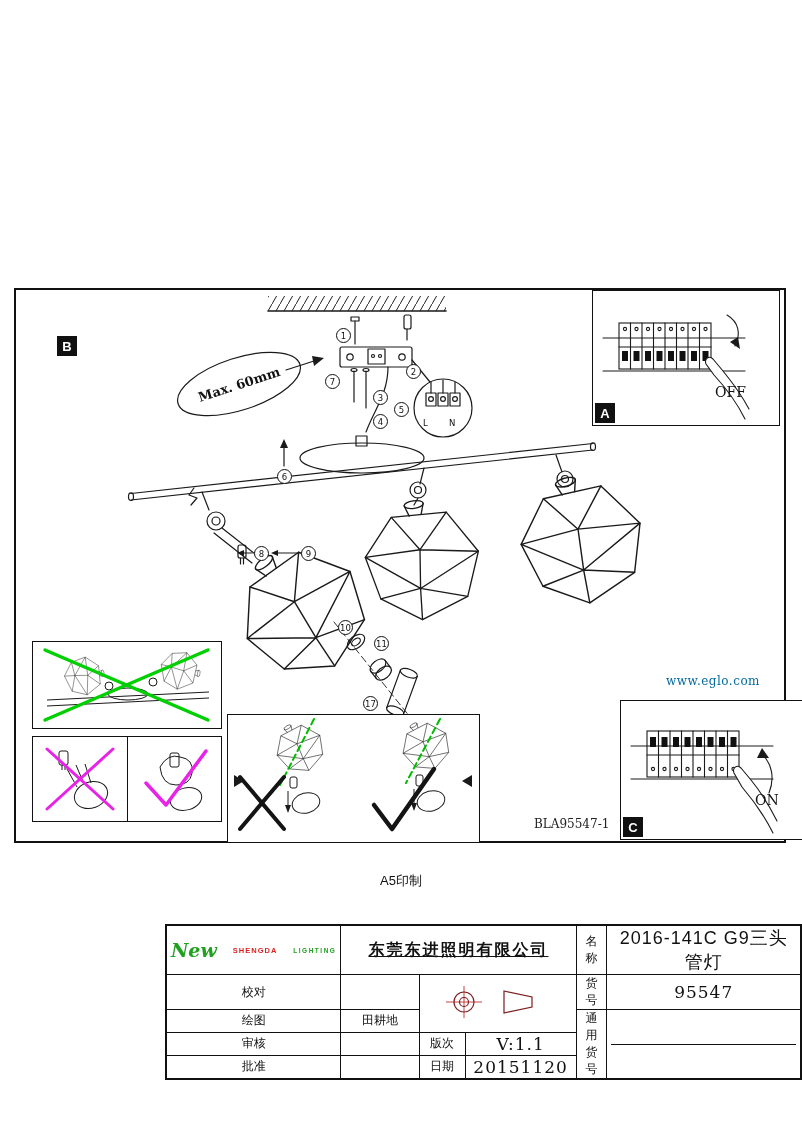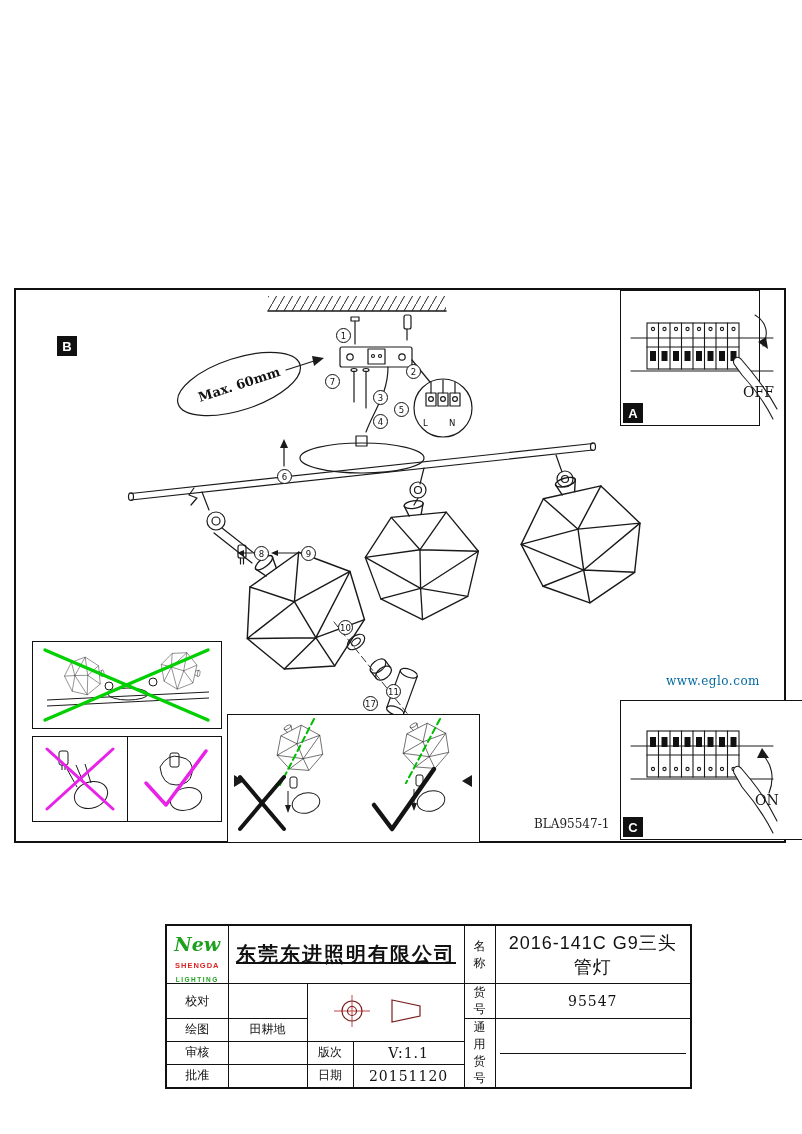--- a/index.html
+++ b/index.html
@@ -5,42 +5,42 @@
   html,body{margin:0;padding:0;background:#fff;}
   .page{position:relative;width:802px;height:1134px;background:#fff;overflow:hidden;
         font-family:"DejaVu Serif",serif;color:#111;}
   .main-box{position:absolute;left:14px;top:288px;width:772px;height:555px;border:2px solid #111;box-sizing:border-box;}
   .main-art{position:absolute;left:0;top:0;}
   .tag{position:absolute;width:20px;height:20px;background:#111;color:#fff;
        font:700 13px "Liberation Sans",sans-serif;display:flex;align-items:center;justify-content:center;z-index:5;}
   .callout{position:absolute;width:13px;height:13px;border:1.2px solid #111;border-radius:50%;background:#fff;
            font:8.5px "DejaVu Sans",sans-serif;display:flex;align-items:center;justify-content:center;z-index:4;}
   .inset{position:absolute;border:1.5px solid #111;background:#fff;box-sizing:border-box;}
-  .inset-a{left:604px;top:0;width:140px;height:136px;}
+  .inset-a{left:576px;top:0;width:188px;height:136px;}
   .inset-c{left:604px;top:410px;width:184px;height:140px;}
   .inset-wrong{left:16px;top:351px;width:190px;height:88px;}
   .inset-hand{left:16px;top:446px;width:190px;height:86px;display:flex;}
   .inset-hand .cell{flex:1;border-right:1.5px solid #111;}
   .inset-hand .cell:last-child{border-right:none;}
   .inset-pull{left:211px;top:424px;width:253px;height:129px;}
   .website{position:absolute;right:24px;top:384px;font:12px "DejaVu Serif",serif;letter-spacing:.5px;color:#0369a1;}
   .docnum{position:absolute;left:518px;top:527px;font:12px "DejaVu Serif",serif;color:#222;}
   .print-note{position:absolute;left:0;right:0;top:872px;text-align:center;
               font:13px "Liberation Sans",sans-serif;color:#111;}
   
   .tb{position:absolute;left:165px;top:924px;border-collapse:collapse;table-layout:fixed;
       font-family:"Liberation Sans",sans-serif;font-size:12px;color:#111;}
   .tb td{border:1px solid #111;padding:0 4px;text-align:center;vertical-align:middle;overflow:hidden;}
   .tb{border:2px solid #111;}
   .r1 td{height:42px;}
   .rs td{height:21px;}
-  .company{font-weight:700;font-size:20px;letter-spacing:2px;text-decoration:underline;}
+  .company{font-weight:700;font-size:16px;letter-spacing:2px;text-decoration:underline;}
   .namecell{font-size:18px;letter-spacing:1px;}
-  .mono{font-family:"DejaVu Serif",serif;font-size:14px;letter-spacing:1px;}
-  .logo{line-height:1;display:flex;flex-direction:column;align-items:center;gap:6px;margin-top:7px;}
+  .mono{font-family:"DejaVu Serif",serif;font-size:17px;letter-spacing:1px;}
+  .logo{line-height:1;display:flex;flex-direction:row;align-items:center;gap:16px;}
   .logo-new{font:italic 700 19px "DejaVu Serif",serif;color:#1fa11f;}
   .logo-l1{font:700 7.5px "Liberation Sans",sans-serif;color:#d22;letter-spacing:1px;}
   .logo-l2{font:700 6.5px "Liberation Sans",sans-serif;color:#1fa11f;letter-spacing:1.5px;}
   .common-val{padding:0;}
   .common-val .half{height:32px;}
   .common-val .half:first-child{border-bottom:1px solid #111;}
 </style>
 </head>
 <body>
 
@@ -184,21 +184,21 @@
     <span class="callout" style="left:320px;top:38px;">1</span>
     <span class="callout" style="left:390px;top:74px;">2</span>
     <span class="callout" style="left:357px;top:100px;">3</span>
     <span class="callout" style="left:357px;top:124px;">4</span>
     <span class="callout" style="left:378px;top:112px;">5</span>
     <span class="callout" style="left:261px;top:179px;">6</span>
     <span class="callout" style="left:309px;top:84px;">7</span>
     <span class="callout" style="left:238px;top:256px;">8</span>
     <span class="callout" style="left:285px;top:256px;">9</span>
     <span class="callout" style="left:322px;top:330px;">10</span>
-    <span class="callout" style="left:370px;top:346px;margin-top:48px;">11</span>
+    <span class="callout" style="left:358px;top:346px;">11</span>
     <span class="callout" style="left:347px;top:406px;">17</span>
 
     <div class="inset inset-a">
       <svg width="165" height="133" viewBox="0 0 165 133">
         <g stroke="#1a1a1a" fill="none" stroke-width="1.1" stroke-linecap="round">
           <line x1="10" y1="47" x2="152" y2="47"></line>
           <line x1="10" y1="80" x2="152" y2="80"></line>
           <rect x="26" y="32" width="92" height="46"></rect>
           <line x1="37.5" y1="32" x2="37.5" y2="78"></line>
             <line x1="49" y1="32" x2="49" y2="78"></line>
@@ -349,20 +349,21 @@
           <line x1="56" y1="62" x2="12" y2="114"></line>
         </g>
         <polyline points="146,90 164,114 206,54" fill="none" stroke="#141414" stroke-width="4.5" stroke-linecap="round" stroke-linejoin="round"></polyline>
       </svg>
     </div>
 
     <div class="website">www.eglo.com</div>
     <div class="docnum">BLA95547-1</div>
   </div>
 
+  <div class="print-note">A5印制</div>
 
   <table class="tb">
     <colgroup>
       <col style="width:62px">
         <col style="width:79px">
         <col style="width:45px">
       <col style="width:108px">
         <col style="width:31px">
         <col style="width:196px">
     </colgroup>

